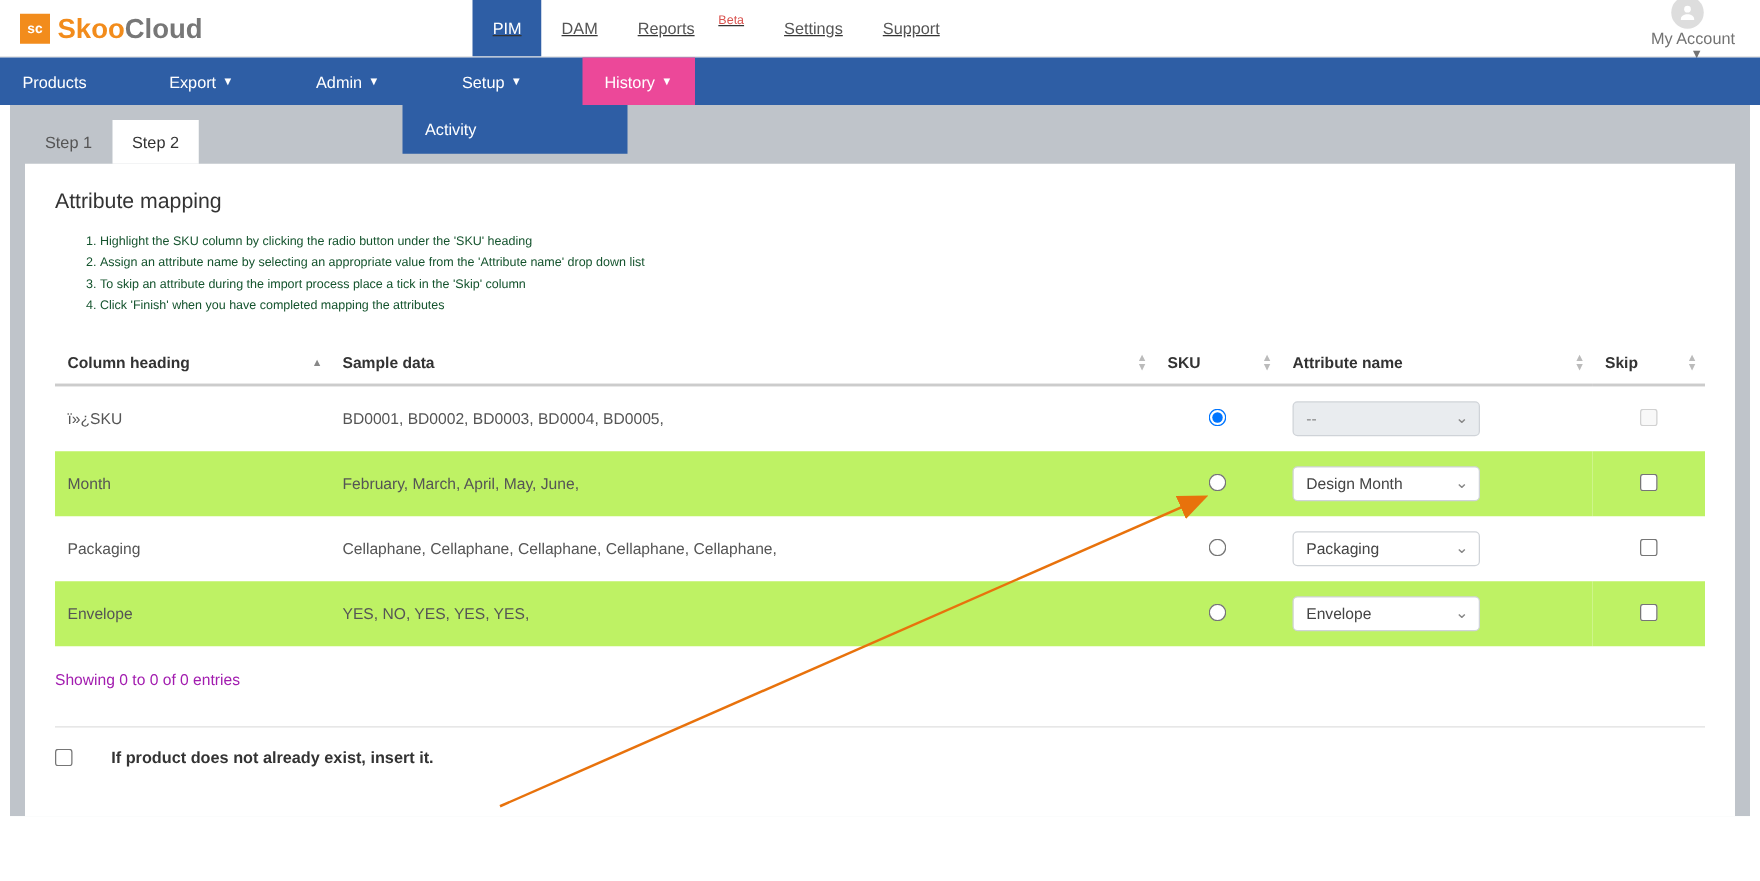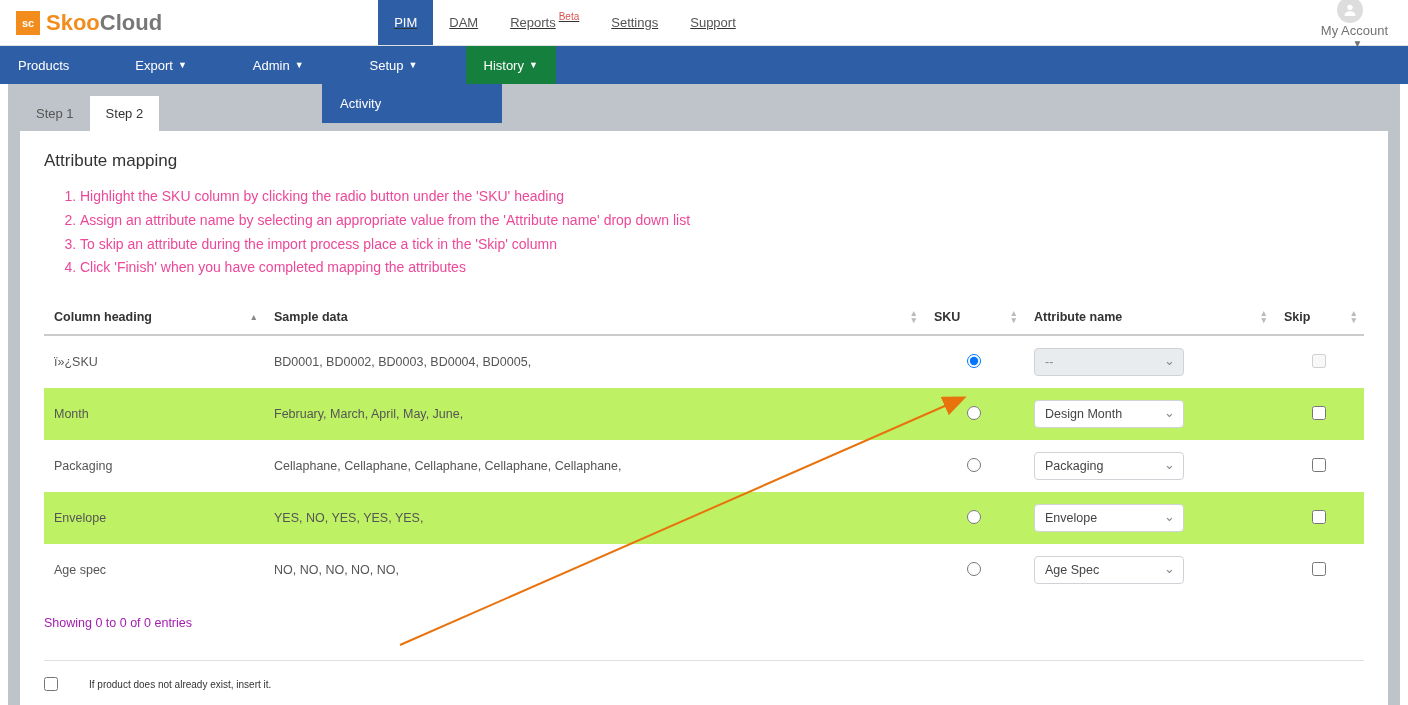--- a/index.html
+++ b/index.html
@@ -7,60 +7,60 @@
   
   .top-header { display: flex; align-items: center; height: 46px; border-bottom: 1px solid #e0e0e0; }
   .logo { display: flex; align-items: center; padding: 0 16px; }
   .logo-sq { width: 24px; height: 24px; background: #f28c1c; color: #fff; font-size: 11px; font-weight: bold; display: flex; align-items: center; justify-content: center; margin-right: 6px; }
   .logo-text { font-size: 22px; font-weight: 600; }
   .logo-text .a { color: #f28c1c; }
   .logo-text .b { color: #777; }
   .top-tabs { display: flex; height: 100%; margin-left: 200px; text-decoration: underline; }
   .top-tab { display: flex; align-items: center; padding: 0 16px; font-size: 13px; color: #555; cursor: pointer; position: relative; }
   .top-tab.active { background: #2e5ea5; color: #fff; }
-  .sup-beta { color: #d9534f; font-size: 10px; margin-left: 3px; position: relative; top: -6px; }
+  .sup-beta { color: #d9534f; font-size: 10px; margin-left: 19px; position: relative; top: -6px; }
   .account { margin-left: auto; display: flex; align-items: center; padding-right: 20px; color: #737373; cursor: pointer; flex-direction: column; }
   .avatar { width: 26px; height: 26px; border-radius: 50%; background: #ddd; margin-right: 8px; display:flex;align-items:center;justify-content:center;color:#fff;}
   .caret { margin-left: 6px; font-size: 10px; }
   
   .nav-bar { background: #2e5ea5; display: flex; height: 38px; position: relative; gap: 30px; }
   .nav-item { color: #fff; padding: 0 18px; display: flex; align-items: center; font-size: 13px; cursor: pointer; }
-  .nav-item.active { background: #15803d; }
+  .nav-item.active { background: #ec4899; }
   .nav-caret { margin-left: 5px; font-size: 9px; }
   .dropdown { position: absolute; top: 38px; left: 322px; width: 180px; background: #2e5ea5; color: #fff; z-index: 10; }
   .dropdown-item { padding: 12px 18px; font-size: 13px; cursor: pointer; }
   
   .page-wrap { background: #bfc4ca; padding: 12px 12px 0 12px; margin: 0 8px; min-height: 500px; position: relative; }
   .tabs-row { display: flex; align-items: flex-end; }
   .page-tab { padding: 10px 16px; font-size: 13px; color: #555; cursor: pointer; background: transparent; }
   .page-tab.active { background: #fff; color: #333; }
   .panel { background: #fff; padding: 20px 24px 40px 24px; }
   .panel-title { font-size: 17px; color: #333; margin-bottom: 14px; font-weight: 400; }
   .instructions { list-style: decimal; padding-left: 36px; margin-bottom: 20px; }
-  .instructions li { font-size: 14px; color: #ec4899; line-height: 1.7; }
+  .instructions li { font-size: 10px; color: #14532d; line-height: 1.7; }
   
   table.dt { width: 100%; border-collapse: collapse; }
   .dt th { text-align: left; font-size: 12.5px; font-weight: 700; color: #333; padding: 10px 10px; border-bottom: 2px solid #ccc; position: relative; margin-top: 29px; }
   .sort-icons { position: absolute; right: 8px; top: 50%; transform: translateY(-50%); font-size: 9px; color: #bbb; line-height: 7px; }
   .dt td { padding: 12px 10px; font-size: 12.5px; color: #555; vertical-align: middle; }
   .dt tbody tr.alt { background: #bef264; }
   .col-sku { text-align: center; width: 100px; }
   .col-attr { width: 250px; }
   .col-skip { width: 90px; text-align: center; }
   .col-heading { width: 220px; }
   .sort-asc { position:absolute; right:8px; top:50%; transform:translateY(-50%); font-size:9px; color:#888;}
   
   .sel { border: 1px solid #cfd3d8; background: #fff; border-radius: 4px; padding: 6px 24px 6px 10px; font-size: 12.5px; color: #444; cursor: pointer; position: relative; width: 150px; display: inline-block; }
   .sel.disabled { background: #e9ecef; color: #888; }
   .sel::after { content: "⌄"; position: absolute; right: 8px; top: 4px; color: #888; font-size: 13px; }
   input[type=radio] { width: 14px; height: 14px; }
   input[type=checkbox] { width: 14px; height: 14px; }
   .table-footer { font-size: 12.5px; color: #a21caf; margin-top: 20px; }
   .insert-row { display: flex; align-items: center; margin-top: 30px; padding-top: 16px; border-top: 1px solid #e0e0e0; }
-  .insert-row label { font-size: 10px; font-weight: 400; color: #333; margin-left: 6px; padding-left: 25px; }
+  .insert-row label { font-size: 13px; font-weight: 700; color: #333; margin-left: 6px; padding-left: 25px; }
   
   .arrow-svg { position: absolute; left: 0; top: 0; width: 1408px; height: 705px; pointer-events: none; }
 </style>
 </head>
 <body>
 
 <div class="top-header">
   <div class="logo">
     <div class="logo-sq">sc</div>
     <div class="logo-text">
@@ -173,27 +173,20 @@
             <td class="col-attr"><div class="sel">Packaging</div></td>
             <td class="col-skip"><input type="checkbox" style=""></td>
           </tr>
           <tr class="alt">
             <td>Envelope</td>
             <td>YES, NO, YES, YES, YES,</td>
             <td class="col-sku"><input type="radio" name="sku" style=""></td>
             <td class="col-attr"><div class="sel">Envelope</div></td>
             <td class="col-skip"><input type="checkbox" style=""></td>
           </tr>
-          <tr>
-            <td>Age spec</td>
-            <td>NO, NO, NO, NO, NO,</td>
-            <td class="col-sku"><input type="radio" name="sku" style=""></td>
-            <td class="col-attr"><div class="sel">Age Spec</div></td>
-            <td class="col-skip"><input type="checkbox" style=""></td>
-          </tr>
         </tbody>
     </table>
 
     <div class="table-footer">Showing 0 to 0 of 0 entries</div>
 
     <div class="insert-row">
       <input type="checkbox" style="">
       <label>If product does not already exist, insert it.</label>
     </div>
   </div>

